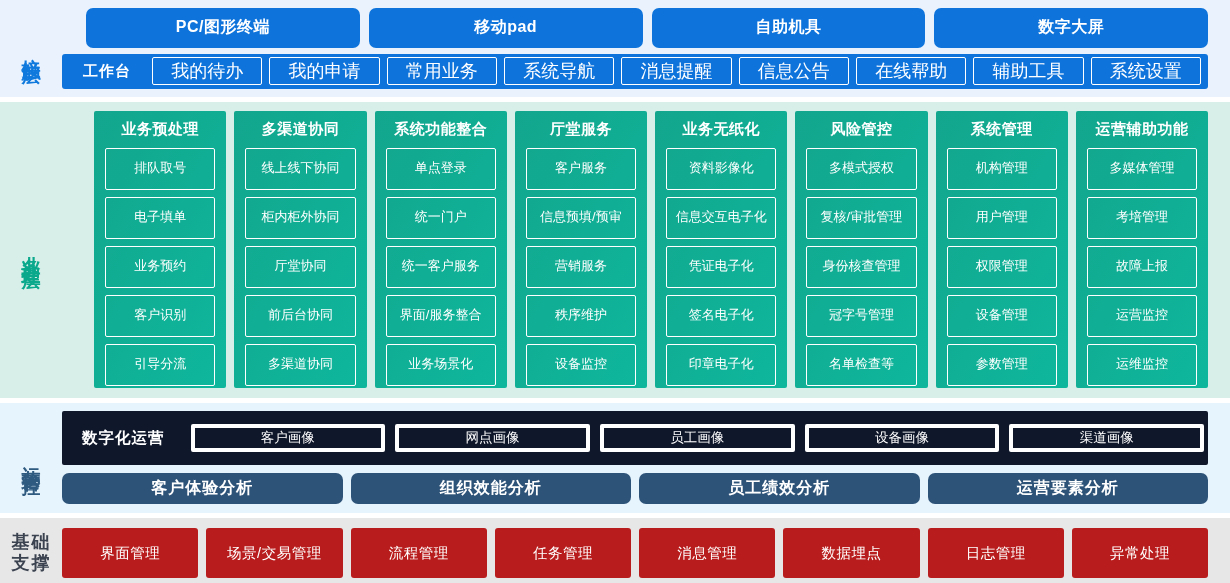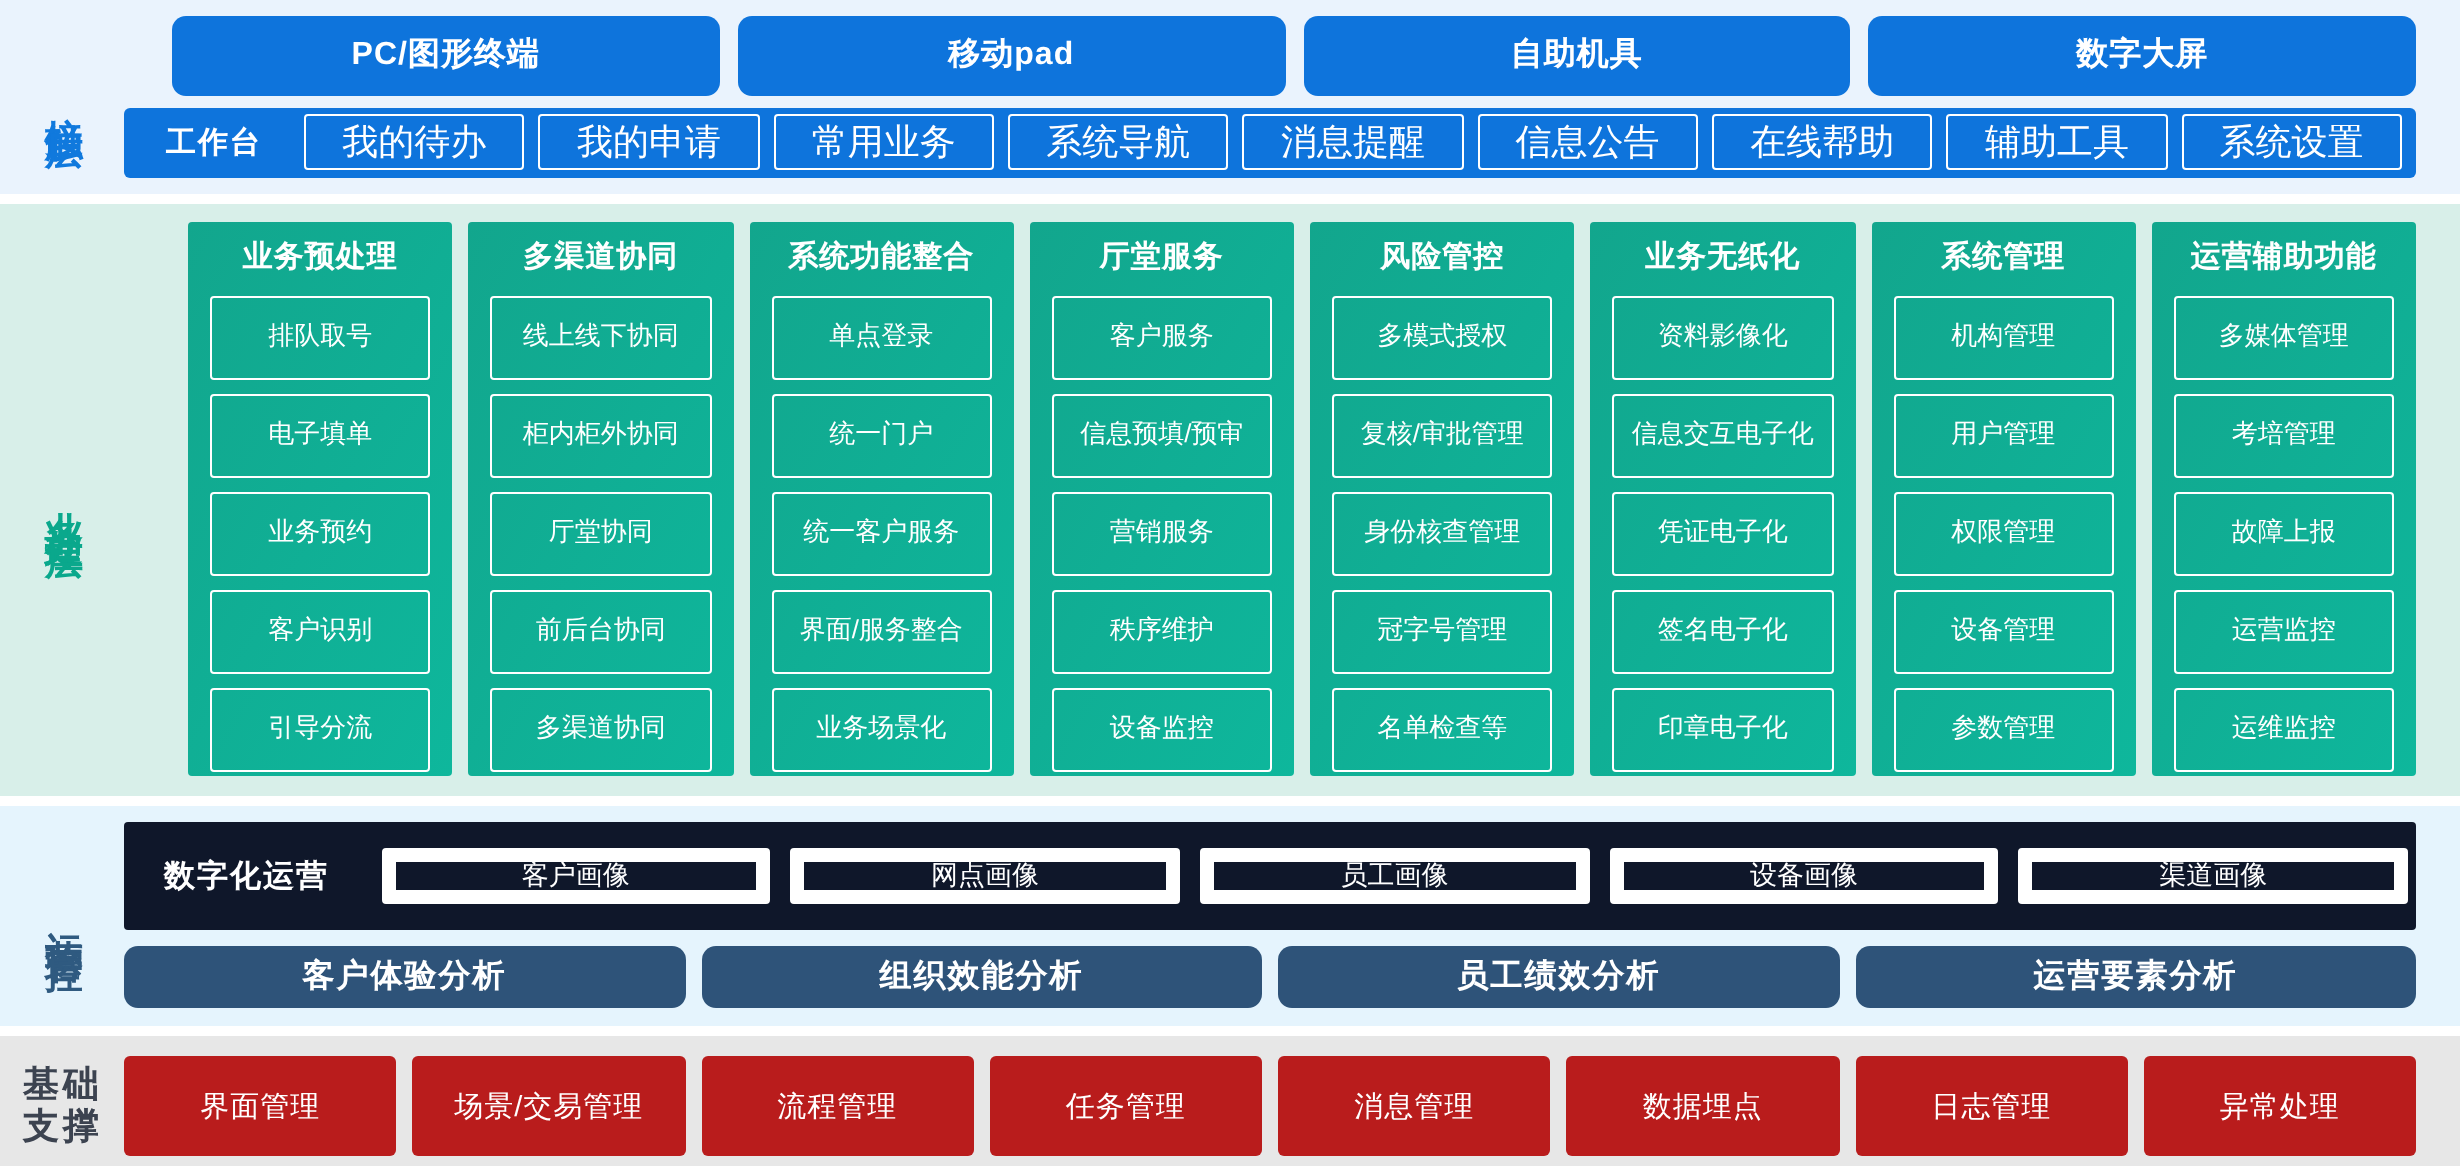--- a/index.html
+++ b/index.html
@@ -86,21 +86,21 @@
 
   .portrait-row {
     height: 56px; background: #0f172a; border-radius: 2px;
     display: flex; align-items: center; padding: 0 4px; gap: 10px;
   }
   .portrait-title {
     color: #ffffff; font-size: 15.5px; font-weight: bold;
     padding: 0 16px; white-space: nowrap; letter-spacing: 1px;
   }
   .portrait-item {
-    flex: 1 1 0; height: 28px; border: 7px solid #ffffff; border-radius: 2px;
+    flex: 1 1 0; height: 28px; border: 4px solid #ffffff; border-radius: 2px;
     display: flex; align-items: center; justify-content: center;
     color: #ffffff; font-size: 13.5px; white-space: nowrap;
   }
 
   .analysis-row { height: 32px; display: flex; gap: 8px; }
   .analysis-chip {
     flex: 1 1 0; background: #2e5379; border-radius: 7px;
     display: flex; align-items: center; justify-content: center;
     color: #ffffff; font-size: 16px; font-weight: bold; letter-spacing: 1px;
   }
@@ -199,35 +199,35 @@
       <div class="biz-col">
         <div class="biz-col-title">厅堂服务</div>
         <div class="biz-item">客户服务</div>
         <div class="biz-item wrap">信息预填/预审</div>
         <div class="biz-item">营销服务</div>
         <div class="biz-item">秩序维护</div>
         <div class="biz-item">设备监控</div>
       </div>
 
       <div class="biz-col">
+        <div class="biz-col-title">业务无纸化</div>
+        <div class="biz-item">资料影像化</div>
+        <div class="biz-item">信息交互电子化</div>
+        <div class="biz-item">凭证电子化</div>
+        <div class="biz-item">签名电子化</div>
+        <div class="biz-item">印章电子化</div>
+      </div>
+
+      <div class="biz-col">
         <div class="biz-col-title">风险管控</div>
         <div class="biz-item">多模式授权</div>
         <div class="biz-item">复核/审批管理</div>
         <div class="biz-item">身份核查管理</div>
         <div class="biz-item">冠字号管理</div>
         <div class="biz-item">名单检查等</div>
-      </div>
-
-      <div class="biz-col">
-        <div class="biz-col-title">业务无纸化</div>
-        <div class="biz-item">资料影像化</div>
-        <div class="biz-item">信息交互电子化</div>
-        <div class="biz-item">凭证电子化</div>
-        <div class="biz-item">签名电子化</div>
-        <div class="biz-item">印章电子化</div>
       </div>
 
       <div class="biz-col">
         <div class="biz-col-title">系统管理</div>
         <div class="biz-item">机构管理</div>
         <div class="biz-item">用户管理</div>
         <div class="biz-item">权限管理</div>
         <div class="biz-item">设备管理</div>
         <div class="biz-item">参数管理</div>
       </div>

